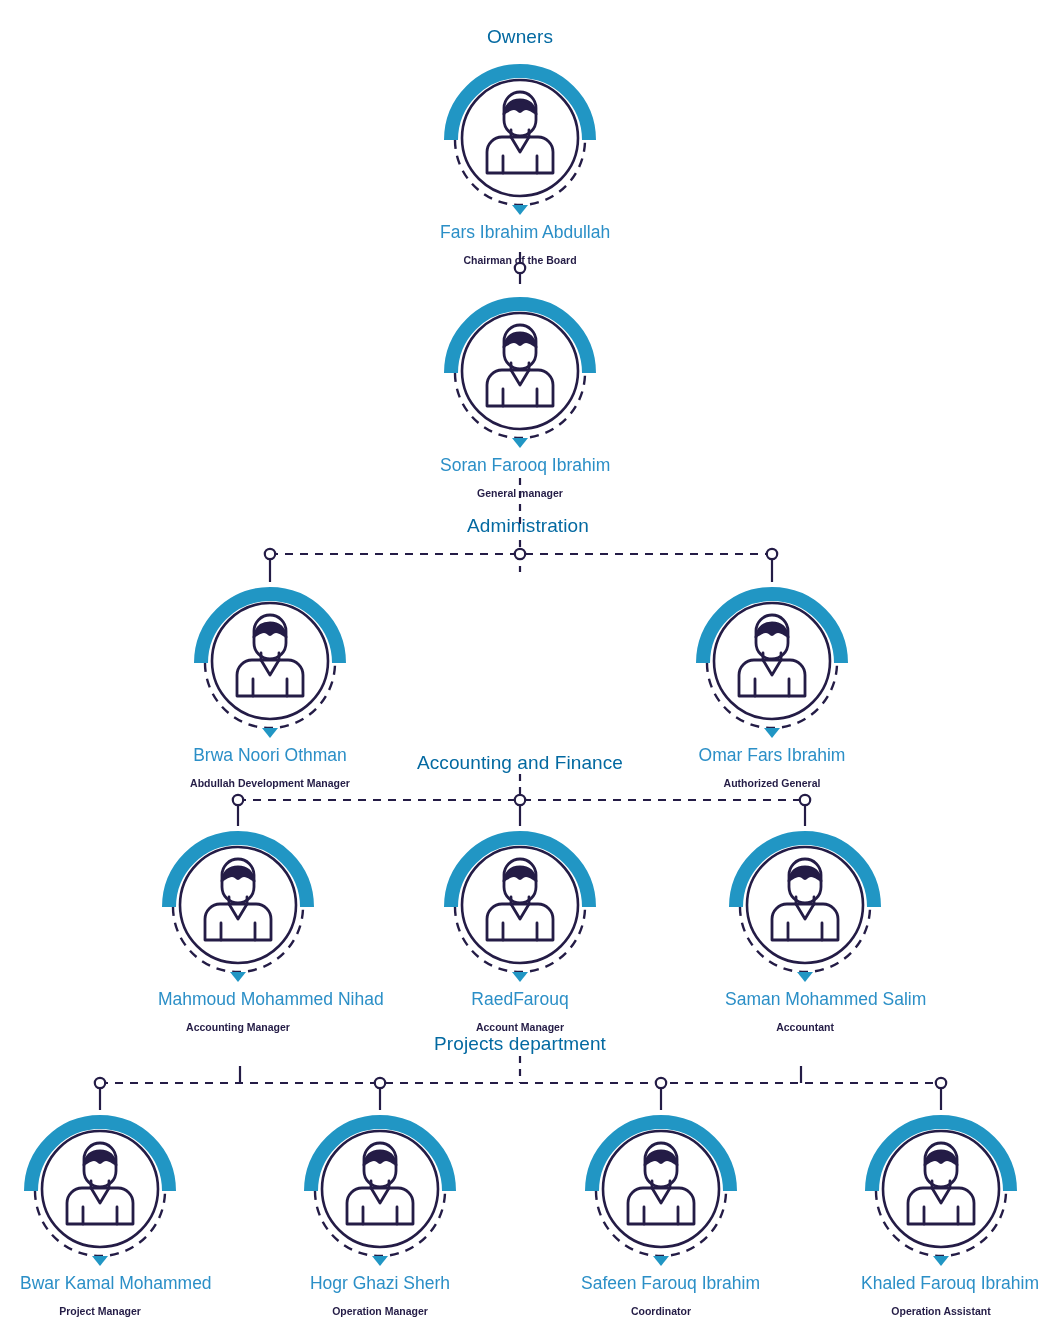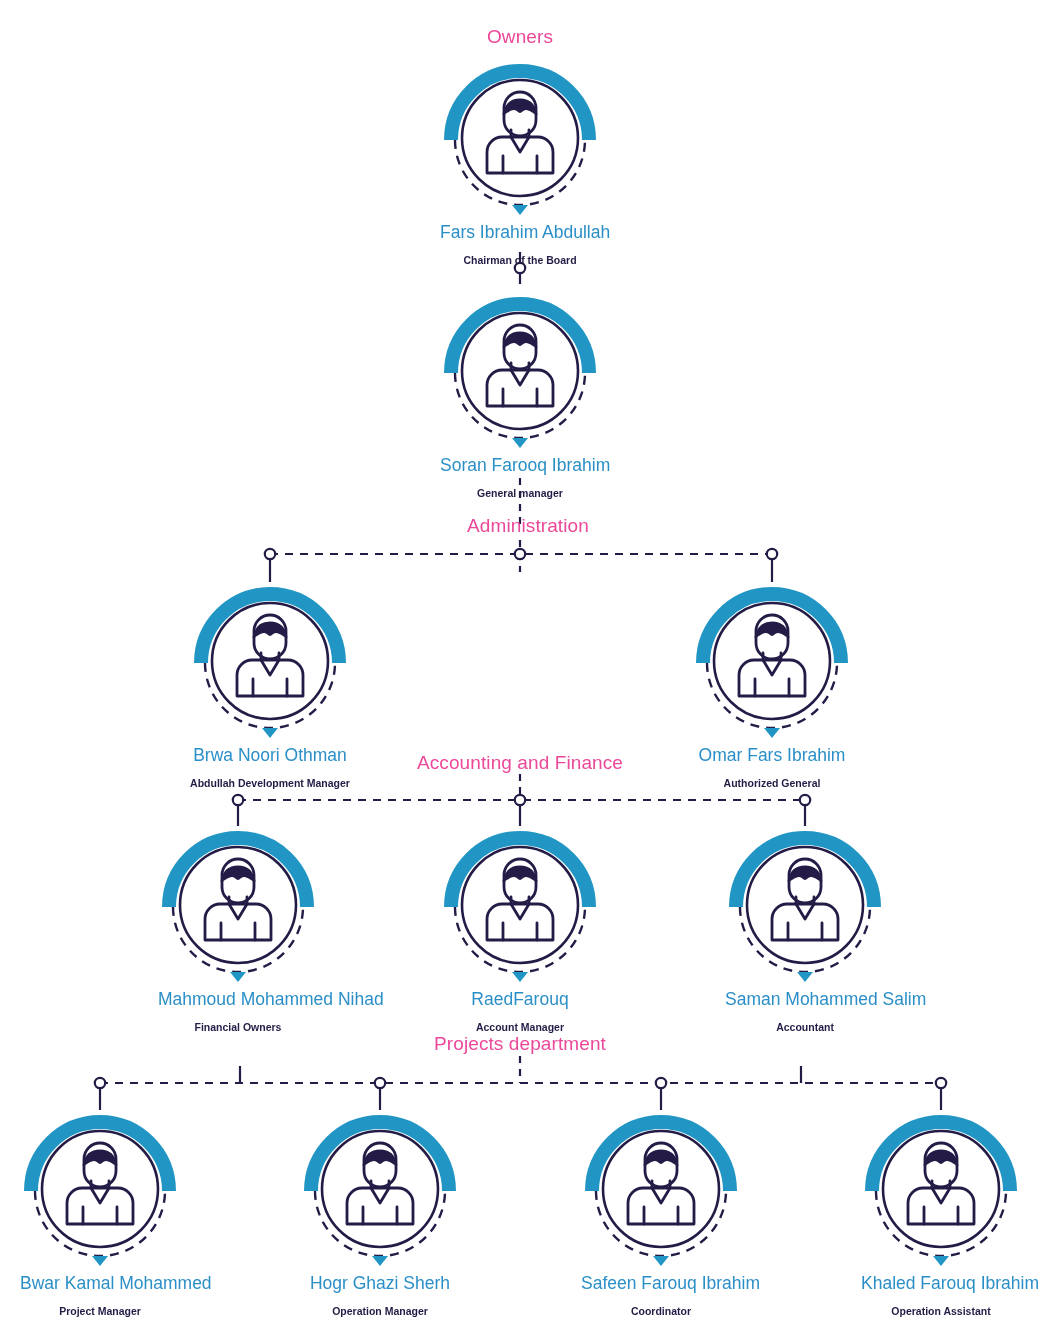--- a/index.html
+++ b/index.html
@@ -9,21 +9,21 @@
     background:#ffffff;
     font-family:"Liberation Sans", sans-serif;
     overflow:hidden;
   }
   #chart{position:relative;width:1052px;height:1328px;}
 
   
   .section-title{
     position:absolute;
     text-align:center;
-    color:#ec4899;
+    color:#0369a1;
     font-size:19px;
     font-weight:400;
     letter-spacing:.1px;
     white-space:nowrap;
     transform:translateX(-50%);
   }
 
   
   .node{
     position:absolute;
@@ -293,21 +293,21 @@
     <path d="M 71 77 L 80 92 L 89 77"></path>
 
     <path d="M 63 96 L 63 113"></path>
     <path d="M 97 96 L 97 113"></path>
   </g>
 
   <polygon points="72,145 88,145 80,155" fill="#2196c4"></polygon>
 </svg>
       </div>
     <div class="node-name">Mahmoud Mohammed Nihad</div>
-    <div class="node-title">Financial Owners</div>
+    <div class="node-title">Accounting Manager</div>
   </div>
 
   <div class="node" style="left:520px;top:827px;">
     <div class="node-badge">
 <svg viewBox="0 0 160 160" xmlns="http://www.w3.org/2000/svg">
 
   <path d="M 11 80 A 69 69 0 0 1 149 80" fill="none" stroke="#2196c4" stroke-width="14"></path>
 
   <path d="M 15 80 A 65 65 0 0 0 145 80" fill="none" stroke="#241c46" stroke-width="2.4" stroke-dasharray="9 7"></path>
 

